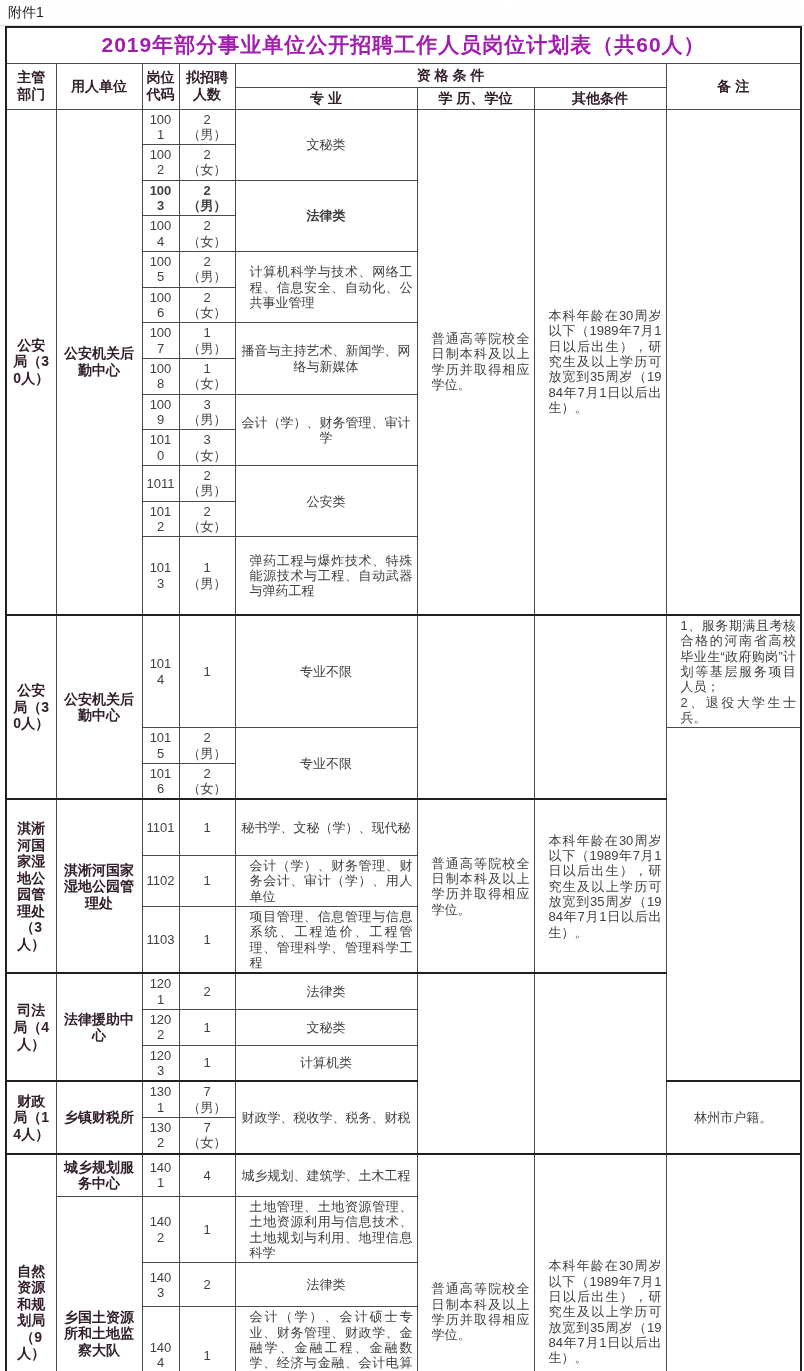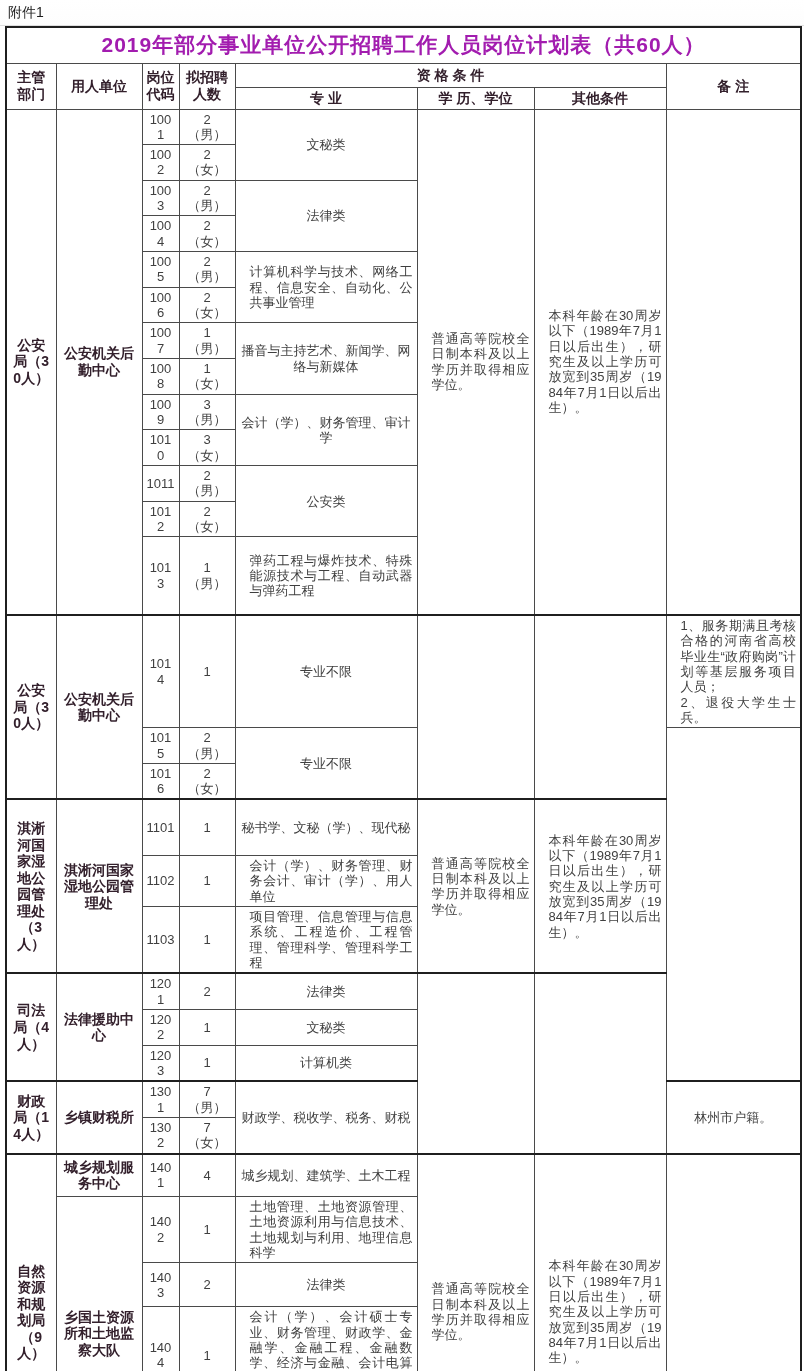--- a/index.html
+++ b/index.html
@@ -113,21 +113,21 @@
           <td rowspan="2">文秘类</td>
           <td rowspan="13" class="jl">普通高等院校全日制本科及以上学历并取得相应学位。</td>
           <td rowspan="13" class="jl">本科年龄在30周岁以下（1989年7月1日以后出生），研究生及以上学历可放宽到35周岁（1984年7月1日以后出生）。</td>
           <td rowspan="13"></td>
         </tr>
         <tr style="height: 34px;">
           <td>1002</td>
           <td class="pre">2
 （女）</td>
         </tr>
-        <tr style="height: 34px;">
+        <tr style="height: 34px; font-weight: bold;">
           <td>1003</td>
           <td class="pre">2
 （男）</td>
           <td rowspan="2">法律类</td>
         </tr>
         <tr style="height: 34px;">
           <td>1004</td>
           <td class="pre">2
 （女）</td>
         </tr>

